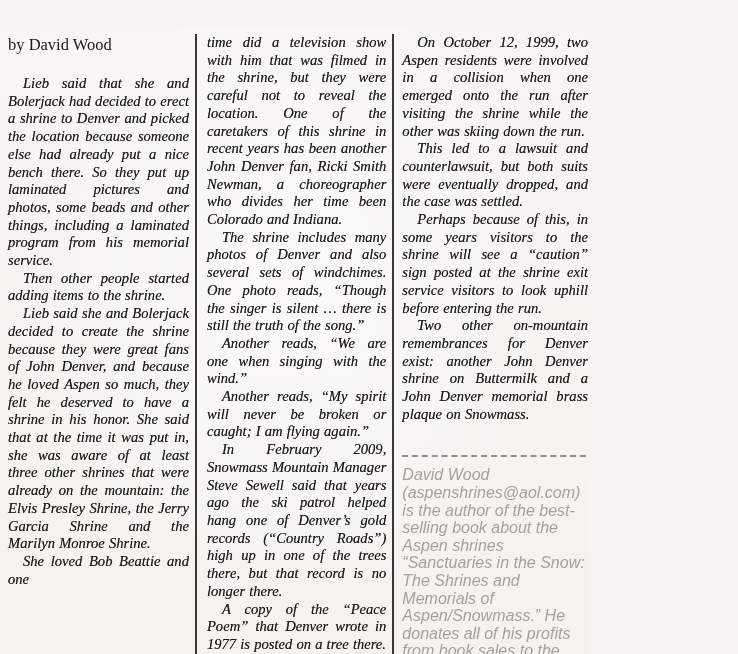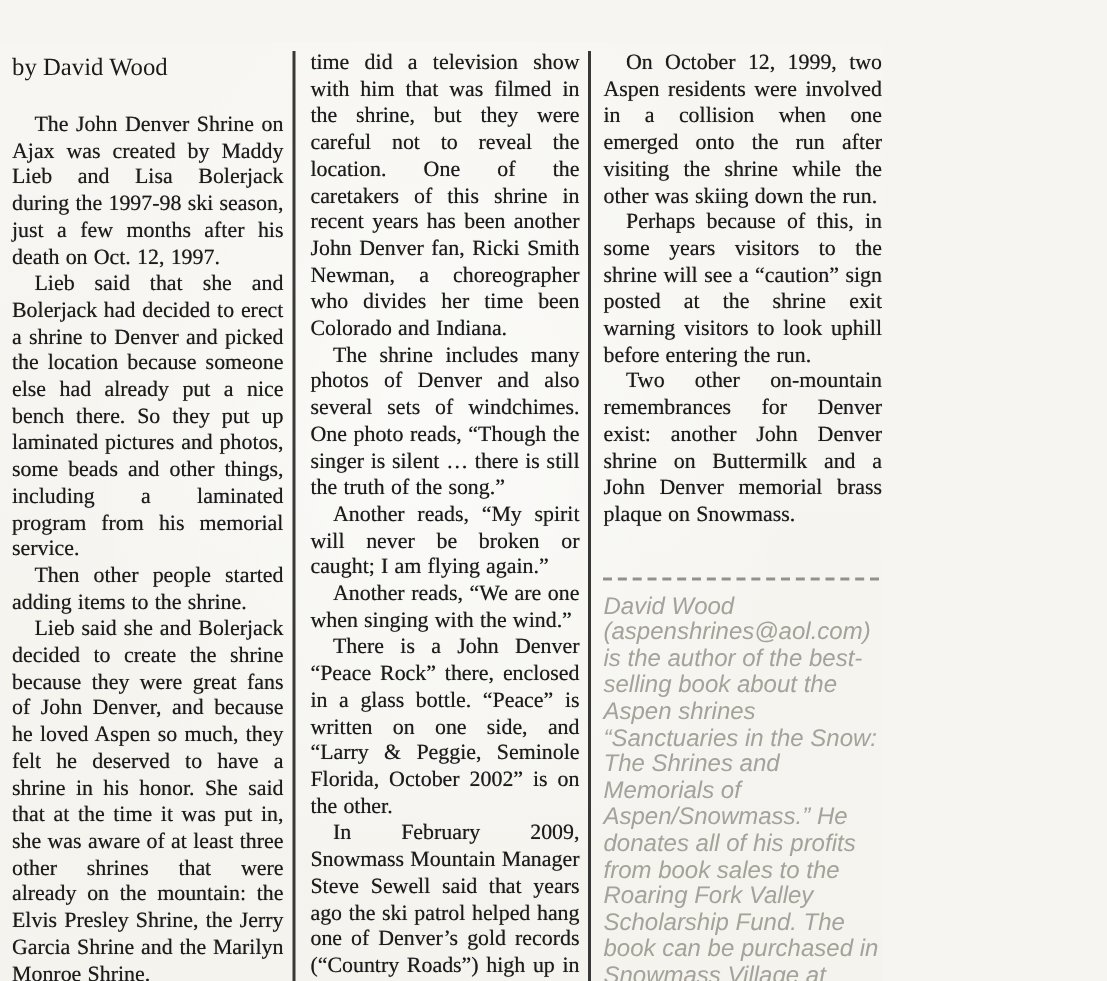--- a/index.html
+++ b/index.html
@@ -42,20 +42,21 @@
     text-align: left;
   }
   .para {
     margin: 0;
     font-size: 14.6px;
     line-height: 17.7px;
     text-align: justify;
     text-indent: 15px;
     word-spacing: 0.5px;
     text-shadow: 0 0 0.45px rgba(20,20,20,0.65);
+    font-style: italic;
   }
   .para.noindent { text-indent: 0; }
   .bio-sep {
     border: 0;
     border-top: 2px dashed #93918b;
     margin: 32px 2px 9px 0;
   }
   .bio {
     font-family: "Liberation Sans", "DejaVu Sans", sans-serif;
     font-style: italic;
@@ -67,42 +68,41 @@
     margin: 0;
   }
 </style>
 </head>
 <body>
 
 <div class="page">
 
   <div class="col col-1">
     <div class="byline">by David Wood</div>
-    <p class="para">The John Denver Shrine on Ajax was created by Maddy Lieb and Lisa Bolerjack during the 1997-98 ski season, just a few months after his death on Oct. 12, 1997.</p>
     <p class="para">Lieb said that she and Bolerjack had decided to erect a shrine to Denver and picked the location because someone else had already put a nice bench there. So they put up laminated pictures and photos, some beads and other things, including a laminated program from his memorial service.</p>
     <p class="para">Then other people started adding items to the shrine.</p>
     <p class="para">Lieb said she and Bolerjack decided to create the shrine because they were great fans of John Denver, and because he loved Aspen so much, they felt he deserved to have a shrine in his honor. She said that at the time it was put in, she was aware of at least three other shrines that were already on the mountain: the Elvis Presley Shrine, the Jerry Garcia Shrine and the Marilyn Monroe Shrine.</p>
     <p class="para">She loved Bob Beattie and one</p>
   </div>
 
   <div class="vrule"></div>
 
   <div class="col col-2">
     <p class="para noindent">time did a television show with him that was filmed in the shrine, but they were careful not to reveal the location. One of the caretakers of this shrine in recent years has been another John Denver fan, Ricki Smith Newman, a choreographer who divides her time been Colorado and Indiana.</p>
     <p class="para">The shrine includes many photos of Denver and also several sets of windchimes. One photo reads, “Though the singer is silent … there is still the truth of the song.”</p>
+    <p class="para">Another reads, “We are one when singing with the wind.”</p>
     <p class="para">Another reads, “My spirit will never be broken or caught; I am flying again.”</p>
-    <p class="para">Another reads, “We are one when singing with the wind.”</p>
-    <p class="para">There is a John Denver “Peace Rock” there, enclosed in a glass bottle. “Peace” is written on one side, and “Larry &amp; Peggie, Seminole Florida, October 2002” is on the other.</p>
     <p class="para">In February 2009, Snowmass Mountain Manager Steve Sewell said that years ago the ski patrol helped hang one of Denver’s gold records (“Country Roads”) high up in one of the trees there, but that record is no longer there.</p>
     <p class="para">A copy of the “Peace Poem” that Denver wrote in 1977 is posted on a tree there.</p>
   </div>
 
   <div class="vrule"></div>
 
   <div class="col col-3">
     <p class="para">On October 12, 1999, two Aspen residents were involved in a collision when one emerged onto the run after visiting the shrine while the other was skiing down the run.</p>
-    <p class="para">Perhaps because of this, in some years visitors to the shrine will see a “caution” sign posted at the shrine exit warning visitors to look uphill before entering the run.</p>
+    <p class="para">This led to a lawsuit and counterlawsuit, but both suits were eventually dropped, and the case was settled.</p>
+    <p class="para">Perhaps because of this, in some years visitors to the shrine will see a “caution” sign posted at the shrine exit service visitors to look uphill before entering the run.</p>
     <p class="para">Two other on-mountain remembrances for Denver exist: another John Denver shrine on Buttermilk and a John Denver memorial brass plaque on Snowmass.</p>
     <hr class="bio-sep">
     <p class="bio">David Wood (aspenshrines@aol.com) is the author of the best-selling book about the Aspen shrines “Sanctuaries in the Snow: The Shrines and Memorials of Aspen/Snowmass.” He donates all of his profits from book sales to the Roaring Fork Valley Scholarship Fund. The book can be purchased in Snowmass Village at Snowmass Sports, the Stew Pot, Snowmass Liquor and Gifts, and the Village Market, as well as at various locations in Aspen.</p>
   </div>
 
 </div>
 
 </body></html>

